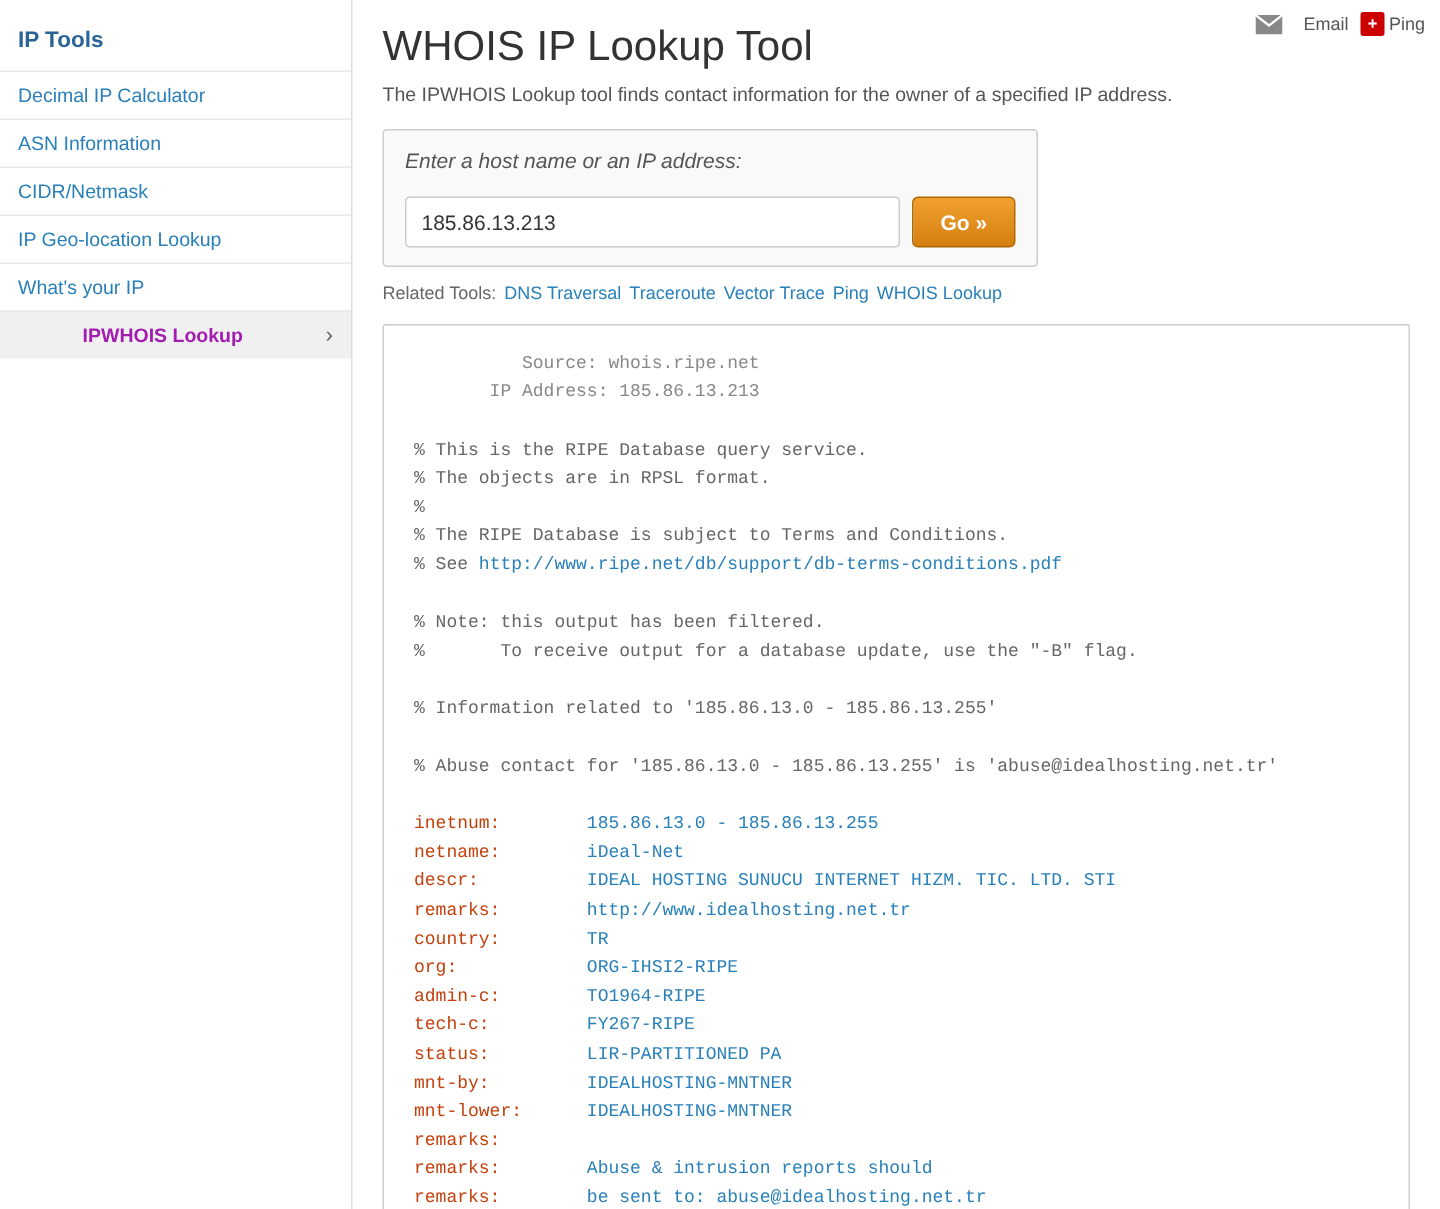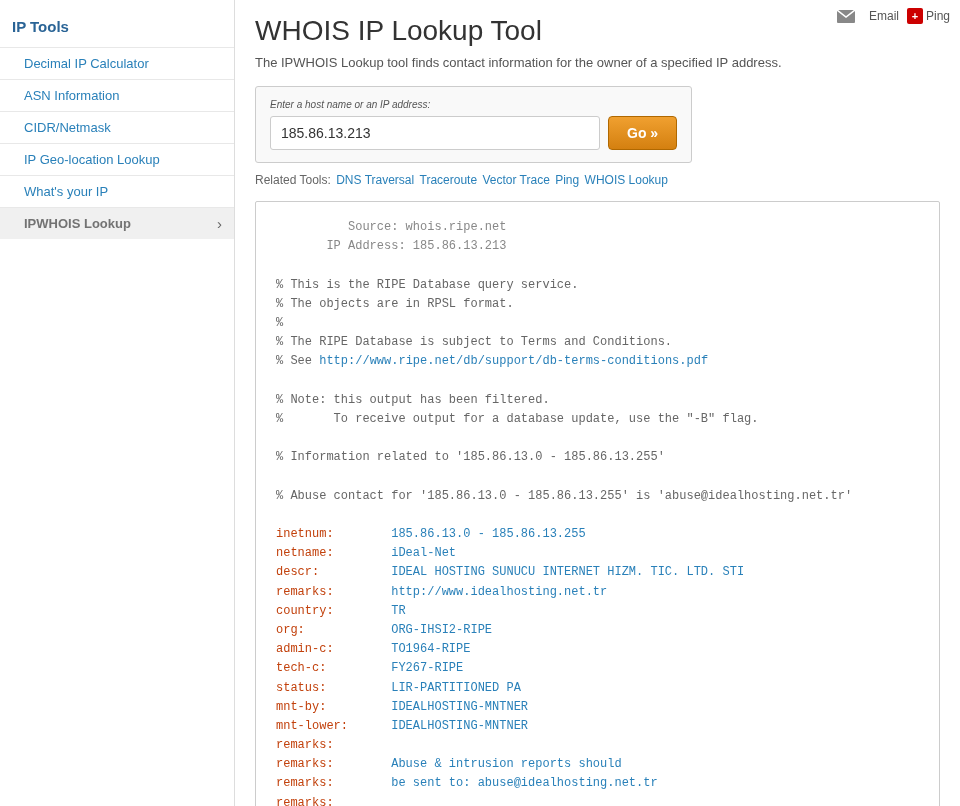--- a/index.html
+++ b/index.html
@@ -24,35 +24,36 @@
       text-decoration: none;
       font-size: 15px;
       font-weight: bold;
     }
     .sidebar-nav { list-style: none; }
     .sidebar-nav li {
       border-top: 1px solid #e8e8e8;
     }
     .sidebar-nav li a {
       display: block;
-      padding: 8px 24px;
+      padding: 8px 12px;
       color: #2980b9;
       text-decoration: none;
       font-size: 13px;
     }
     .sidebar-nav li.active {
       background: #f0f0f0;
       display: flex;
       align-items: center;
       justify-content: space-between;
     }
     .sidebar-nav li.active a {
-      color: #737373;
+      color: #a21caf;
       font-weight: bold;
       flex: 1;
+      text-align: center;
     }
     .chevron {
       padding-right: 12px;
       color: #666;
       font-size: 15px;
     }
 
     
     .top-bar {
       position: absolute;
@@ -115,23 +116,23 @@
     
     .input-area {
       border: 1px solid #ccc;
       border-radius: 3px;
       padding: 12px 14px;
       background: #f9f9f9;
       display: inline-block;
       margin-bottom: 10px;
     }
     .input-label {
-      font-size: 10px;
+      font-size: 14px;
       color: #555;
-      margin-bottom: 6px;
+      margin-bottom: 16px;
       font-style: italic;
     }
     .input-row {
       display: flex;
       align-items: center;
       gap: 8px;
     }
     .ip-input {
       width: 330px;
       height: 34px;

